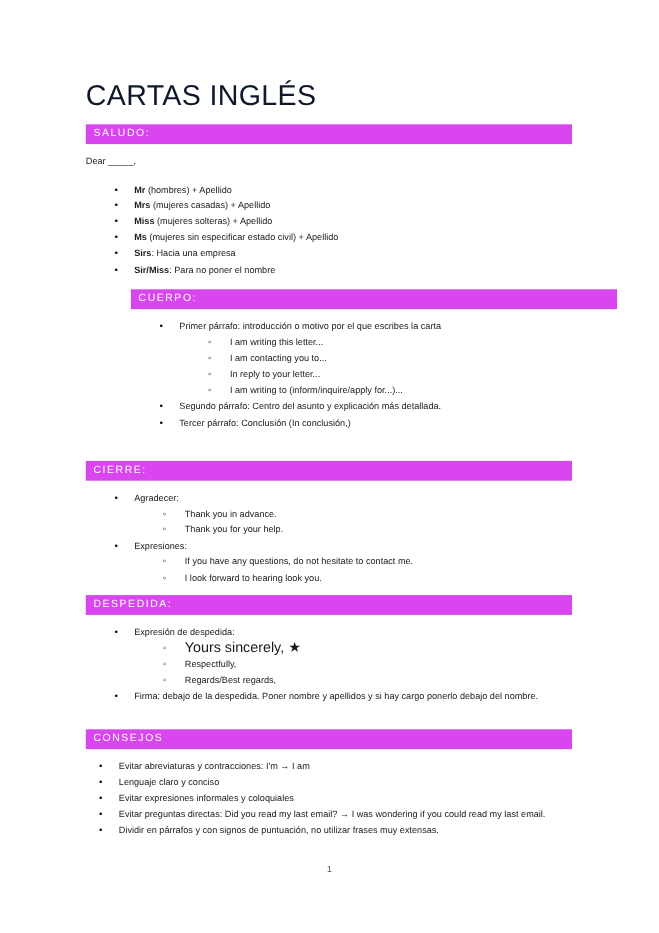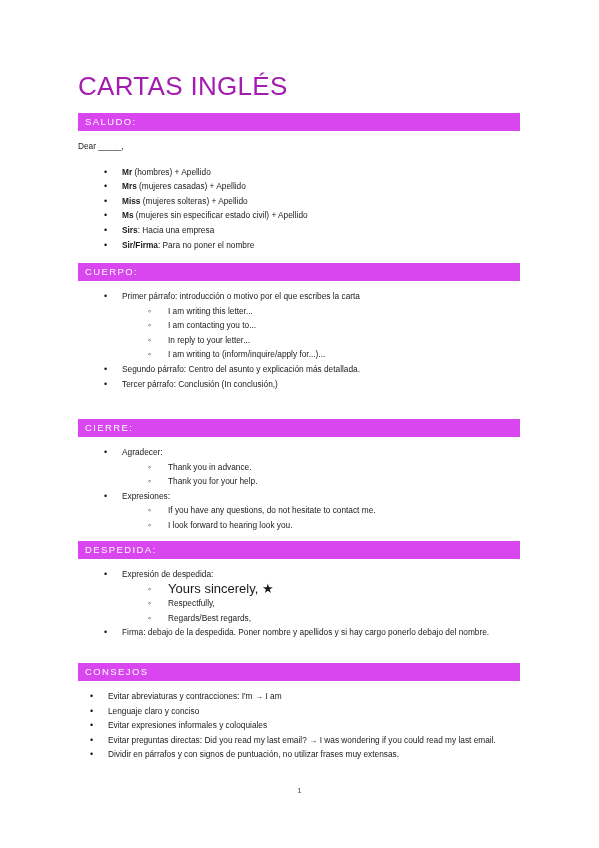--- a/index.html
+++ b/index.html
@@ -29,21 +29,21 @@
     position: absolute;
     left: 78px;
     top: 0;
     width: 442px;
   }
 
   .doc-title {
     font-size: 26px;
     font-weight: 400;
     letter-spacing: 0.3px;
-    color: #a21caf;
+    color: #0f172a;
     margin: 0;
     padding: 0;
     position: absolute;
     top: 72px;
     left: 0;
     line-height: 1.1;
     white-space: nowrap;
   }
 
   .section-bar {
@@ -158,26 +158,26 @@
         <li>
             <span class="b-txt"><b>Miss</b><span> (mujeres solteras) + Apellido</span></span>
           </li>
         <li>
             <span class="b-txt"><b>Ms</b><span> (mujeres sin especificar estado civil) + Apellido</span></span>
           </li>
         <li>
             <span class="b-txt"><b>Sirs</b><span>: Hacia una empresa</span></span>
           </li>
         <li>
-            <span class="b-txt"><b>Sir/Firma</b><span>: Para no poner el nombre</span></span>
-          </li>
-      </ul>
-    </div>
-
-    <div class="block" style="top:263px;">
+            <span class="b-txt"><b>Sir/Miss</b><span>: Para no poner el nombre</span></span>
+          </li>
+      </ul>
+    </div>
+
+    <div class="block" style="top:263px;margin-left:41px;">
       <div class="section-bar">CUERPO:</div>
       <div style="height:8px;"></div>
       <ul class="lvl1">
         <li>
           <span class="b-txt">Primer párrafo: introducción o motivo por el que escribes la carta</span>
           <ul class="lvl2">
             <li>
                 <span class="b-txt">I am writing this letter...</span>
               </li>
             <li>

